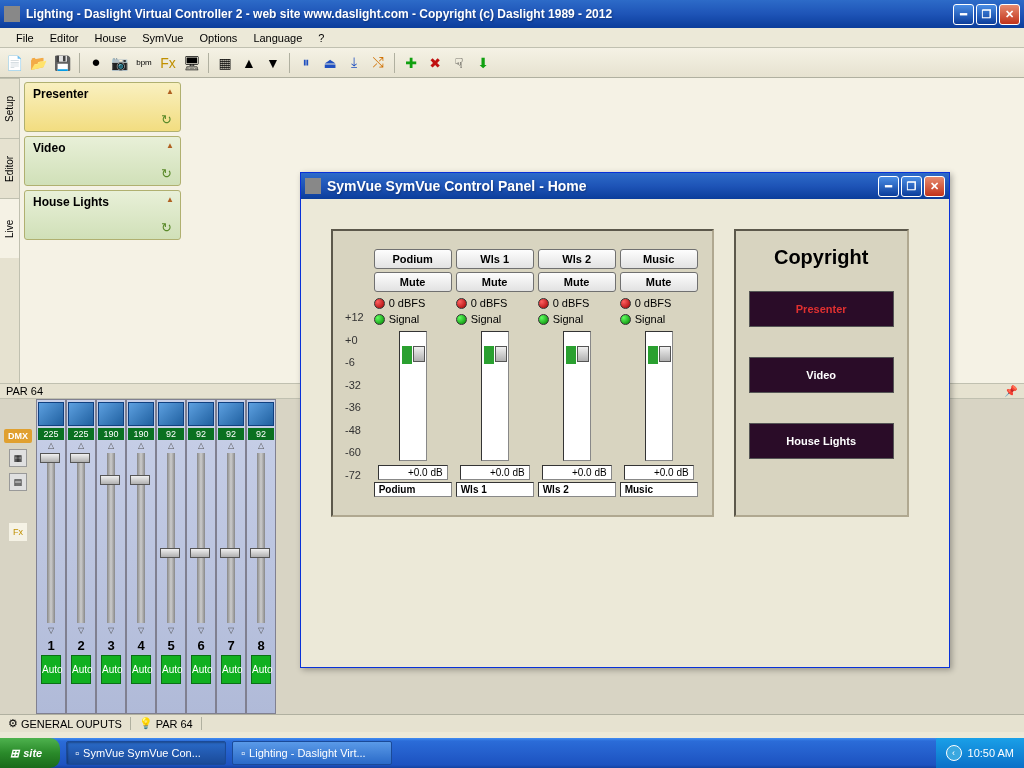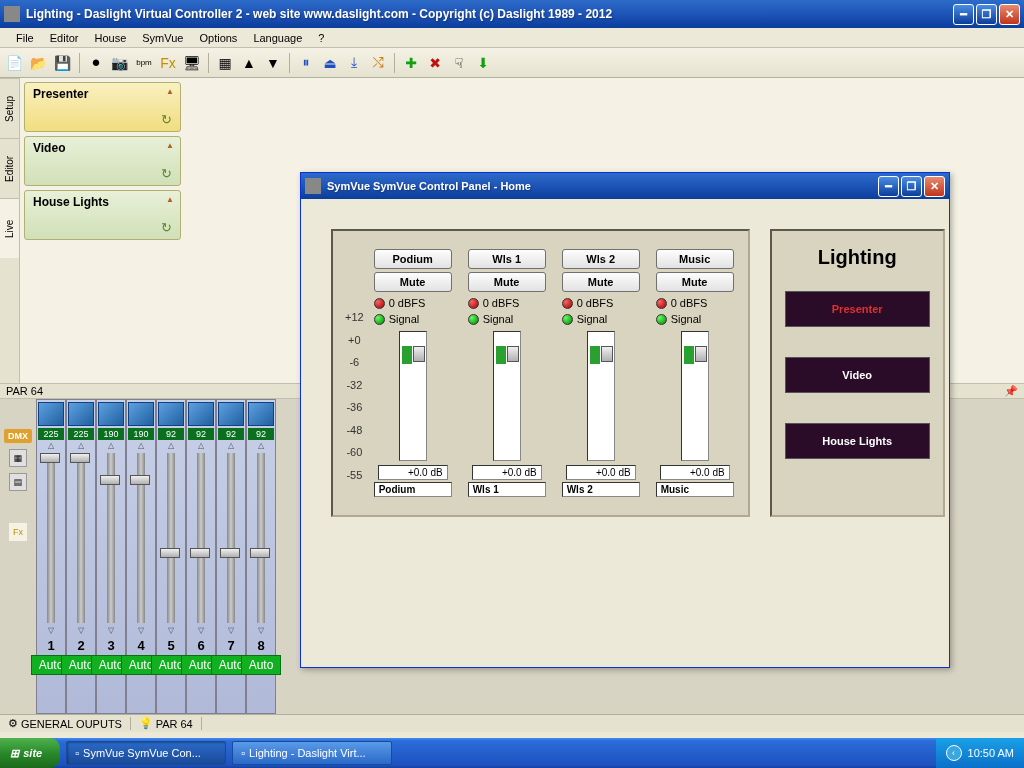--- a/index.html
+++ b/index.html
@@ -45,31 +45,31 @@
 .dmx-badge { background: #e0a030; color: white; font-size: 9px; font-weight: bold; padding: 2px 4px; border-radius: 2px; }
 .fx-icon { width: 18px; height: 18px; background: #e0e0e0; border: 1px solid #999; font-size:9px; display:flex; align-items:center; justify-content:center;}
 
 .fader-col { width: 30px; background: linear-gradient(#c8d0e8, #b0bad8); border: 1px solid #808090; display: flex; flex-direction: column; align-items: center; padding: 2px 0; }
 .fader-thumb { width: 26px; height: 24px; background: linear-gradient(135deg, #5da0e0, #2060a0); border: 1px solid #104080; }
 .fader-val { background: #0a7020; color: white; font-size: 9px; padding: 1px 0; width: 26px; text-align: center; margin-top: 2px; }
 .fader-arr { font-size: 8px; color: #555; margin: 1px 0; }
 .fader-track { width: 8px; height: 170px; background: linear-gradient(to right, #888, #ccc, #888); position: relative; margin: 2px 0; }
 .fader-knob { width: 20px; height: 10px; background: linear-gradient(#f0f0f0,#b0b0b0); border: 1px solid #555; position: absolute; left: -7px; }
 .fader-num { font-weight: bold; font-size: 13px; margin: 2px 0; }
-.fader-auto { background: #10b020; color: white; font-size: 12px; padding: 2px 0; width: 40px; text-align: center; border: 1px solid #0a7015;}
+.fader-auto { background: #10b020; color: white; font-size: 10px; padding: 8px 0; width: 20px; text-align: center; border: 1px solid #0a7015;}
 
 .bottom-tabs { height: 18px; background: #e6e2d0; display: flex; align-items: center; border-top: 1px solid #b0b0a0; font-size: 10px; }
 .bottom-tab { padding: 0 8px; border-right: 1px solid #b0b0a0; display:flex; align-items:center; gap:3px; cursor:pointer;}
 
 
 .symvue-window { position: absolute; left: 300px; top: 172px; width: 650px; height: 496px; background: #ece9d8; border: 1px solid #0831d9; box-shadow: 2px 2px 6px rgba(0,0,0,0.3); }
 .symvue-title { height: 26px; background: linear-gradient(to bottom, #2d6bc8 0%, #1e54b7 50%, #0b3d9b 100%); display: flex; align-items: center; padding: 0 4px; color: white; font-weight: bold; }
 .sv-body { padding: 30px 30px; display: flex; gap: 20px; }
 .sv-mixer { background: #d8d4c0; border: 2px inset #b0a890; padding: 18px 12px; display: flex; gap: 8px; }
-.sv-scale { display:flex; flex-direction:column; justify-content:flex-start; font-size:9px; color:#333; padding-top: 62px; gap: 10.5px; text-align:center;}
+.sv-scale { display:flex; flex-direction:column; justify-content:flex-start; font-size:9px; color:#333; padding-top: 62px; gap: 10.5px; text-align:left;}
 .sv-chan { width: 82px; display: flex; flex-direction: column; align-items: center; }
 .sv-btn { width: 78px; height: 20px; background: linear-gradient(#fdfdfd,#e2e2e2); border: 1px solid #707070; border-radius: 3px; font-size: 11px; font-weight: bold; margin-bottom: 3px; cursor:pointer;}
 .sv-led-row { display: flex; align-items: center; gap: 4px; font-size: 9px; margin: 2px 0; align-self: flex-start; padding-left: 2px;}
 .sv-led { width: 11px; height: 11px; border-radius: 50%; border: 1px solid #333; }
 .sv-led.red { background: radial-gradient(circle at 30% 30%, #ff6060, #a00000); }
 .sv-led.grn { background: radial-gradient(circle at 30% 30%, #60ff60, #008000); }
 .sv-meter-wrap { width: 28px; height: 130px; background: #fff; border: 1px inset #888; margin: 4px 0; position: relative; }
 .sv-meter-fill { position:absolute; bottom:0; left:2px; width:10px; background: #2aa030;}
 .sv-slider-knob { position: absolute; right: 1px; width: 12px; height: 16px; background:linear-gradient(#f0f0f0,#b0b0b0); border:1px solid #555;}
 .sv-db { width: 70px; border: 1px inset #888; background: white; font-size: 10px; text-align: right; padding: 1px 4px; }
@@ -275,40 +275,40 @@
     </div>
   <div class="bottom-tab">
       <span>💡</span>
       <span>PAR 64</span>
     </div>
 </div>
 
 <div class="symvue-window">
   <div class="symvue-title">
     <div class="titlebar-icon"></div>
-    <div class="titlebar-text" style="font-size:11px">SymVue SymVue Control Panel - Home</div>
+    <div class="titlebar-text" style="font-size:14px">SymVue SymVue Control Panel - Home</div>
     <div class="win-btns">
       <div class="win-btn min">━</div>
       <div class="win-btn max">❐</div>
       <div class="win-btn cls">✕</div>
     </div>
   </div>
   <div class="sv-body">
     <div class="sv-mixer">
       <div class="sv-scale" id="sv-scale">
           <div>+12</div>
           <div>+0</div>
           <div>-6</div>
           <div>-32</div>
           <div>-36</div>
           <div>-48</div>
           <div>-60</div>
-          <div>-55</div>
+          <div>-72</div>
         </div>
-      <div id="sv-channels" style="display:flex; gap:12px;">
+      <div id="sv-channels" style="display:flex; gap:0;">
           <div class="sv-chan">
     <button class="sv-btn">Podium</button>
     <button class="sv-btn">Mute</button>
     <div class="sv-led-row">
               <div class="sv-led red"></div>
               <span>0 dBFS</span>
             </div>
     <div class="sv-led-row">
               <div class="sv-led grn"></div>
               <span>Signal</span>
@@ -370,21 +370,21 @@
     <div class="sv-meter-wrap">
       <div class="sv-meter-fill" style="height:18px; bottom:auto; top:14px;"></div>
       <div class="sv-slider-knob" style="top:14px"></div>
     </div>
     <div class="sv-db">+0.0 dB</div>
     <div class="sv-name">Music</div>
           </div>
         </div>
     </div>
     <div class="sv-lighting">
-      <div class="sv-light-title">Lighting</div>
+      <div class="sv-light-title">Copyright</div>
       <div id="sv-light-btns" style="display:flex; flex-direction:column; gap:30px; width:100%; align-items:center;">
           <div class="sv-light-btn red">Presenter</div>
           <div class="sv-light-btn wht">Video</div>
           <div class="sv-light-btn wht">House Lights</div>
         </div>
     </div>
   </div>
 </div>
 
 <div class="taskbar">

